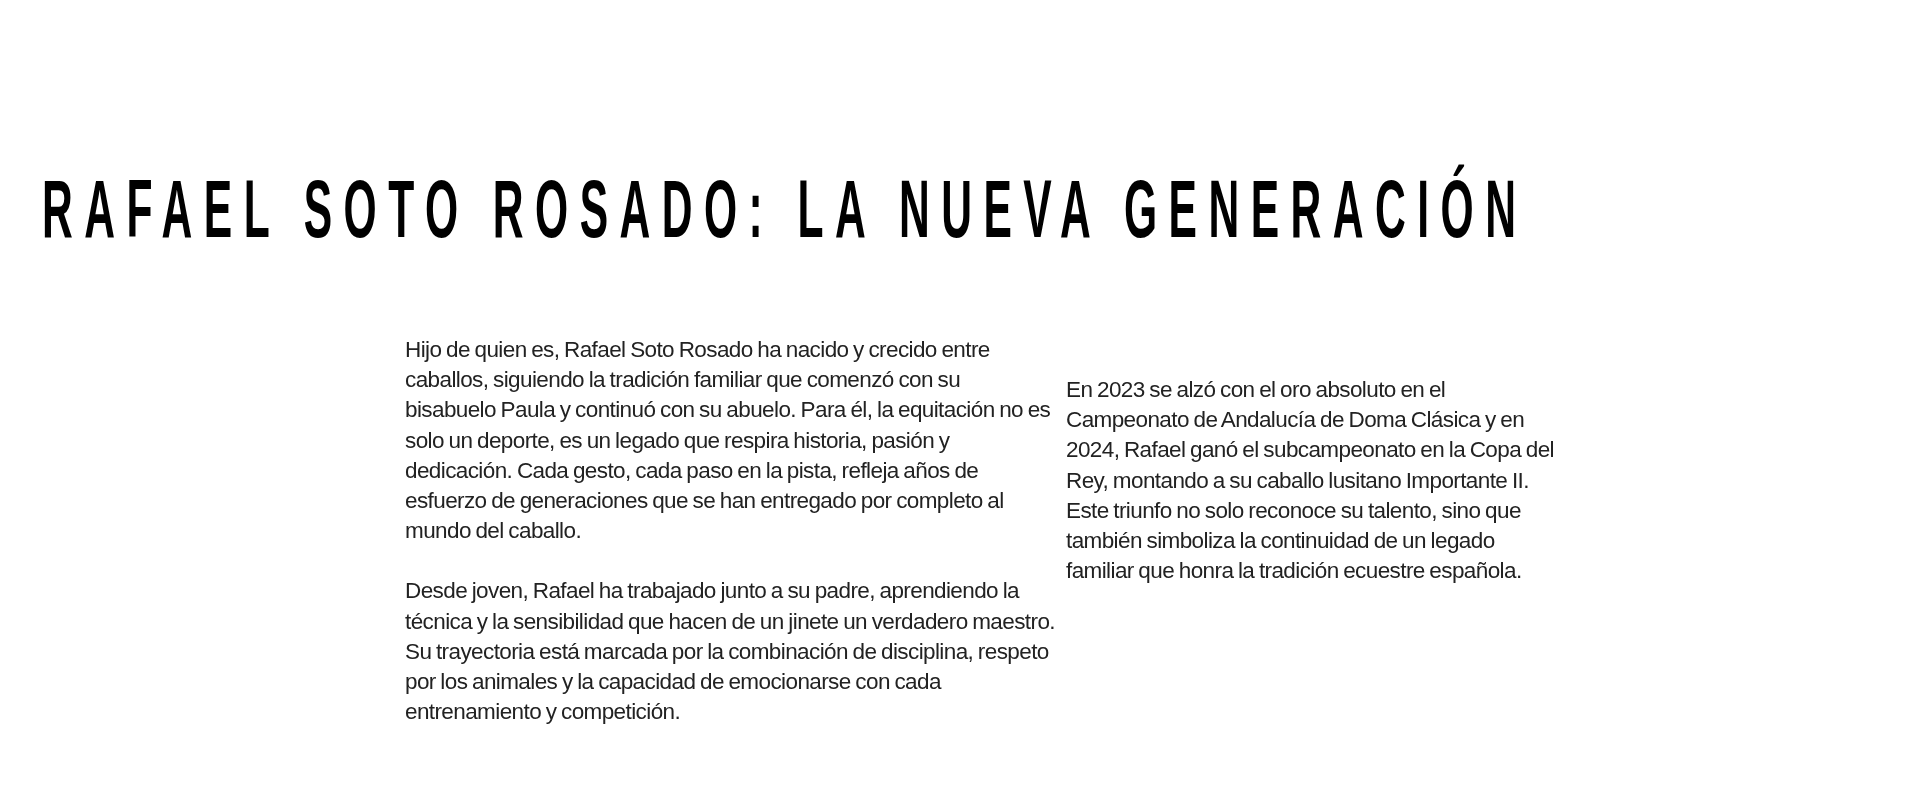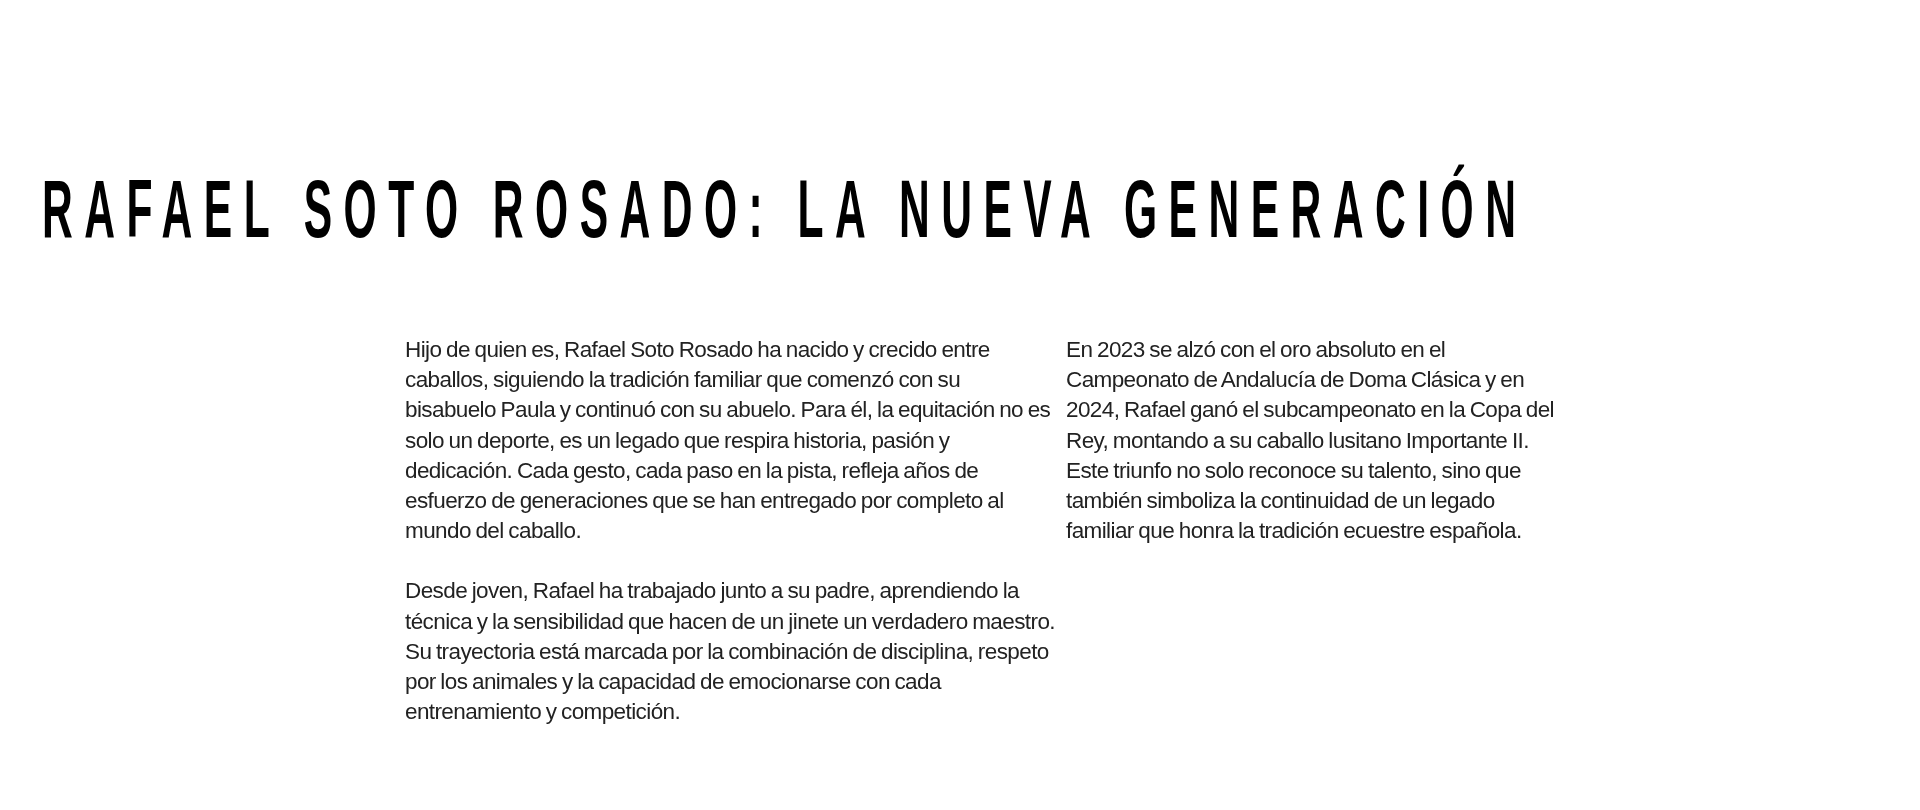--- a/index.html
+++ b/index.html
@@ -38,20 +38,21 @@
       letter-spacing: -0.6px;
       word-spacing: -1px;
     }
     .col-left {
       left: 405px;
       width: 650px;
     }
     .col-right {
       left: 1066px;
       width: 500px;
+      margin-top: 40px;
     }
     .col p {
       margin: 0 0 30px 0;
       transform-origin: left top;
     }
   </style>
 </head>
 <body>
 
 <h1 class="title">RAFAEL SOTO ROSADO: LA NUEVA GENERACIÓN</h1>

